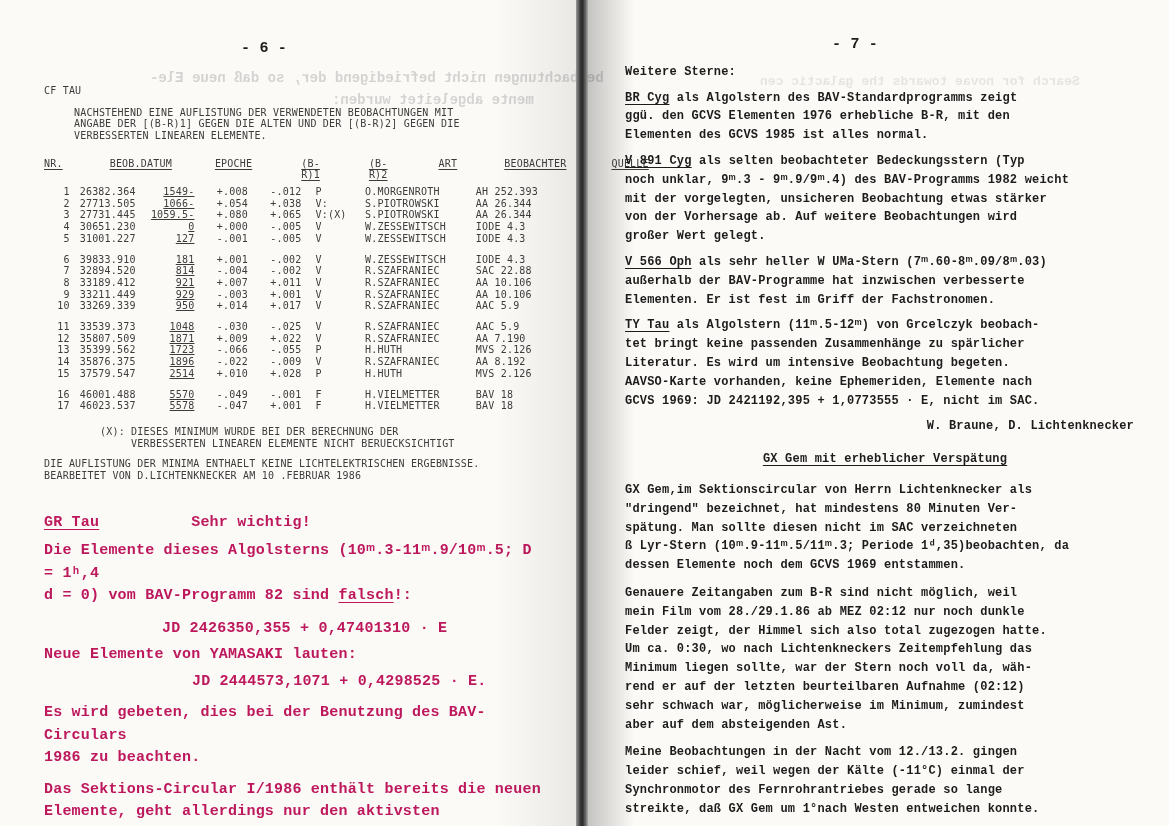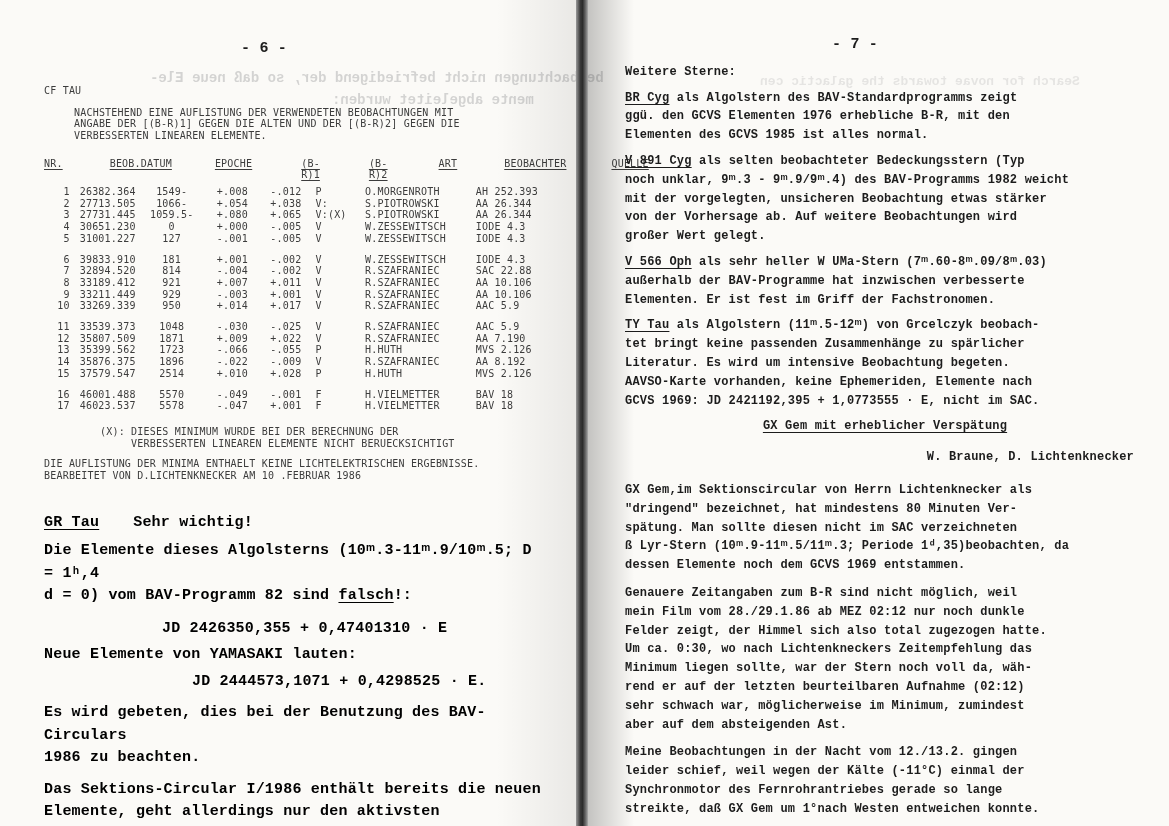--- a/index.html
+++ b/index.html
@@ -13,53 +13,53 @@
   .page-right-shade{position:absolute;left:588px;top:0;width:46px;height:100%;
         background:linear-gradient(90deg,rgba(0,0,0,0.22) 0%,rgba(0,0,0,0) 100%);}
 
   
   .fax{font-family:"DejaVu Sans Mono",monospace;font-size:10px;line-height:11.7px;
        color:#3c3c3c;letter-spacing:0.2px;}
   
   .type{font-family:"Liberation Mono","DejaVu Sans Mono","DejaVu Sans",monospace;
         font-weight:bold;font-size:12px;line-height:18.8px;color:#1c1c1c;letter-spacing:0.2px;}
   .type-lg{font-family:"Liberation Mono","DejaVu Sans Mono","DejaVu Sans",monospace;
-        font-weight:bold;font-size:15px;line-height:22.5px;color:#000000;letter-spacing:0.2px;}
+        font-weight:bold;font-size:15px;line-height:22.5px;color:#be185d;letter-spacing:0.2px;}
   .pre{white-space:pre-wrap;}
   .u{text-decoration:underline;text-underline-offset:3px;}
 
   .col-left{position:absolute;left:44px;top:40px;width:505px;}
   .col-right{position:absolute;left:625px;top:36px;width:545px;}
 
   .pagenum-l{width:440px;text-align:center;font-size:15px;margin-bottom:26px;}
   .pagenum-r{width:460px;text-align:center;font-size:15px;margin-bottom:8px;}
 
   .star-head{margin-bottom:10px;}
   .intro{margin-left:30px;margin-bottom:16px;}
 
   .thead,.trow{display:flex;}
   .thead{margin-bottom:5px;gap:37px;}
   .tgroup{margin-bottom:9px;}
   .thead span,.trow span{display:inline-block;}
   .c0{width:26px;text-align:right;}
   .c1{width:64px;margin-left:10px;}
-  .c2{width:46px;margin-left:6px;text-align:center;}
+  .c2{width:46px;margin-left:6px;text-align:right;text-decoration:underline;}
   .c3{width:42px;margin-left:12px;text-align:right;}
   .c4{width:42px;margin-left:12px;text-align:right;}
   .c5{width:40px;margin-left:14px;}
   .c6{width:104px;margin-left:10px;}
   .c7{width:74px;margin-left:8px;}
   .thead .c0,.thead .c2{text-align:left;}
   .thead span{text-decoration:underline;text-underline-offset:2px;}
 
   .footnote{margin-left:56px;margin-top:14px;margin-bottom:9px;}
   .minima-note{margin-bottom:30px;}
 
   .gr-head{display:flex;margin-bottom:6px;}
-  .gr-head .imp{margin-left:34px;}
+  .gr-head .imp{margin-left:92px;}
   .gr-p1{margin-bottom:10px;}
   .formula-old{margin-left:118px;margin-bottom:4px;}
   .new-intro{margin-bottom:4px;}
   .formula-new{margin-left:148px;margin-bottom:9px;}
   .gr-p2{margin-bottom:9px;}
 
   .rp-title{margin-bottom:7px;}
   .star-para{margin:0 0 7px 0;}
   .sig1{width:100%;text-align:right;padding-right:36px;box-sizing:border-box;margin:4px 0 14px 0;}
   .gx-heading{width:520px;text-align:center;margin-bottom:12px;}
@@ -320,23 +320,23 @@
         <div class="type pre star-para"><span class="u">V 566 Oph</span><span> als sehr heller W UMa-Stern (7ᵐ.60-8ᵐ.09/8ᵐ.03)
 außerhalb der BAV-Programme hat inzwischen verbesserte
 Elementen. Er ist fest im Griff der Fachstronomen.</span></div>
         <div class="type pre star-para"><span class="u">TY Tau</span><span> als Algolstern (11ᵐ.5-12ᵐ) von Grcelczyk beobach-
 tet bringt keine passenden Zusammenhänge zu spärlicher
 Literatur. Es wird um intensive Beobachtung begeten.
 AAVSO-Karte vorhanden, keine Ephemeriden, Elemente nach
 GCVS 1969: JD 2421192,395 + 1,0773555 · E, nicht im SAC.</span></div>
       </div>
 
+    <div class="type sig1">W. Braune, D. Lichtenknecker</div>
+
     <div class="type gx-heading"><span class="u">GX Gem mit erheblicher Verspätung</span></div>
-
-    <div class="type sig1">W. Braune, D. Lichtenknecker</div>
     <div class="type pre gx-para">GX Gem,im Sektionscircular von Herrn Lichtenknecker als
 "dringend" bezeichnet, hat mindestens 80 Minuten Ver-
 spätung. Man sollte diesen nicht im SAC verzeichneten
 ß Lyr-Stern (10ᵐ.9-11ᵐ.5/11ᵐ.3; Periode 1ᵈ,35)beobachten, da
 dessen Elemente noch dem GCVS 1969 entstammen.</div>
     <div class="type pre gx-para">Genauere Zeitangaben zum B-R sind nicht möglich, weil
 mein Film vom 28./29.1.86 ab MEZ 02:12 nur noch dunkle
 Felder zeigt, der Himmel sich also total zugezogen hatte.
 Um ca. 0:30, wo nach Lichtenkneckers Zeitempfehlung das
 Minimum liegen sollte, war der Stern noch voll da, wäh-

